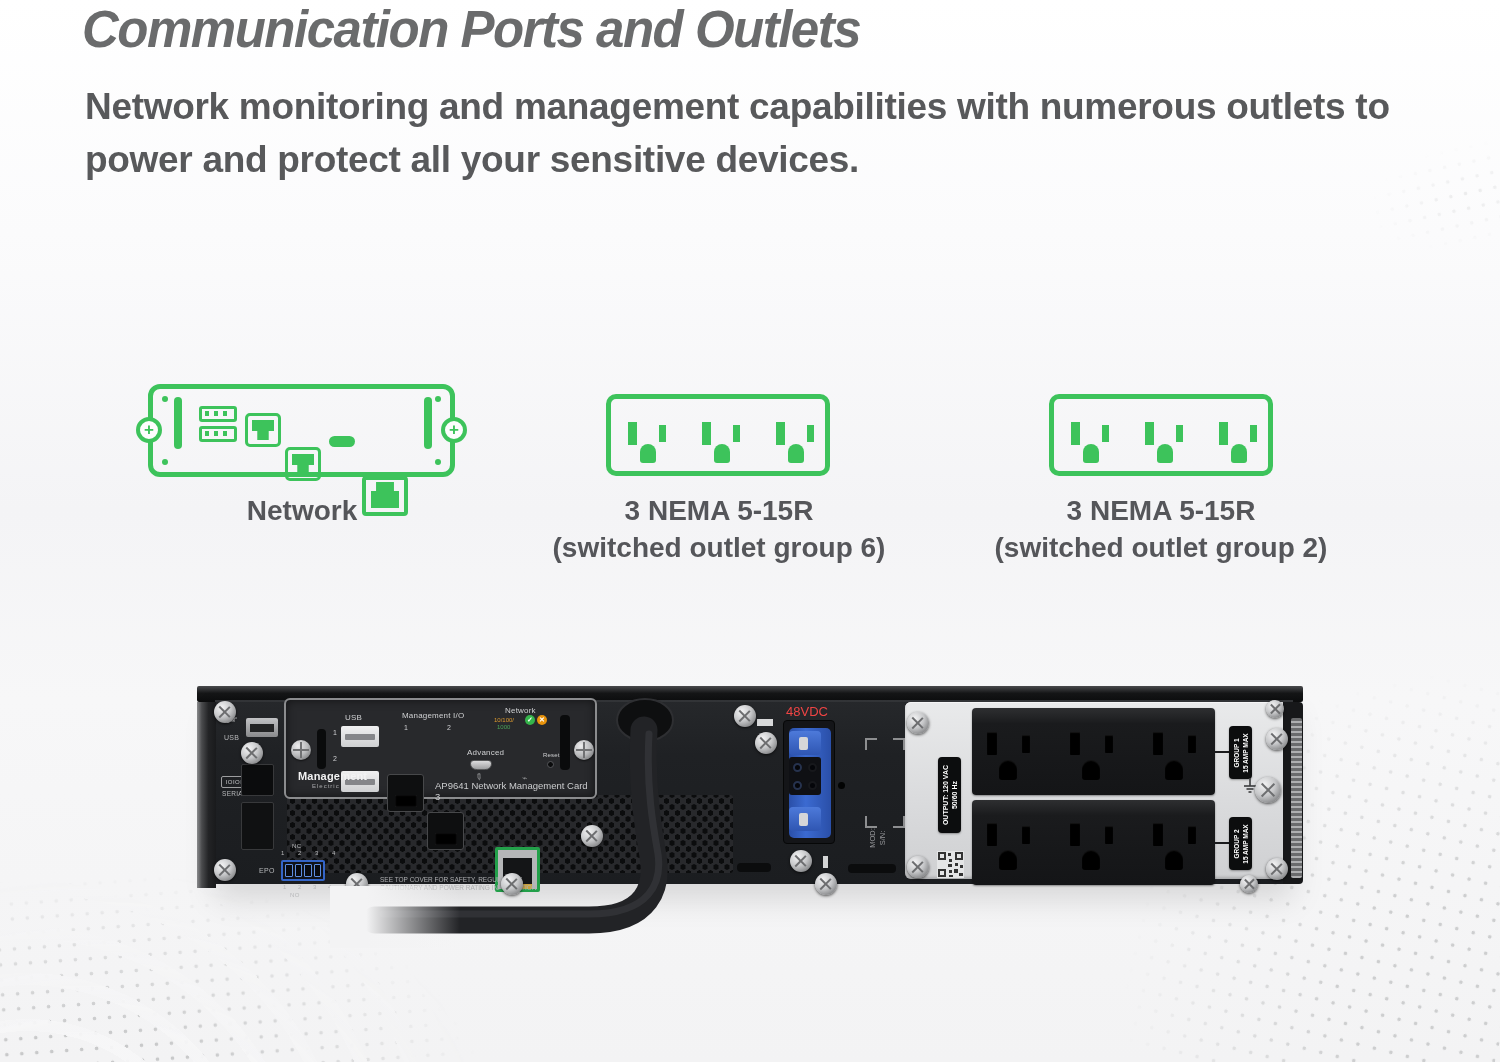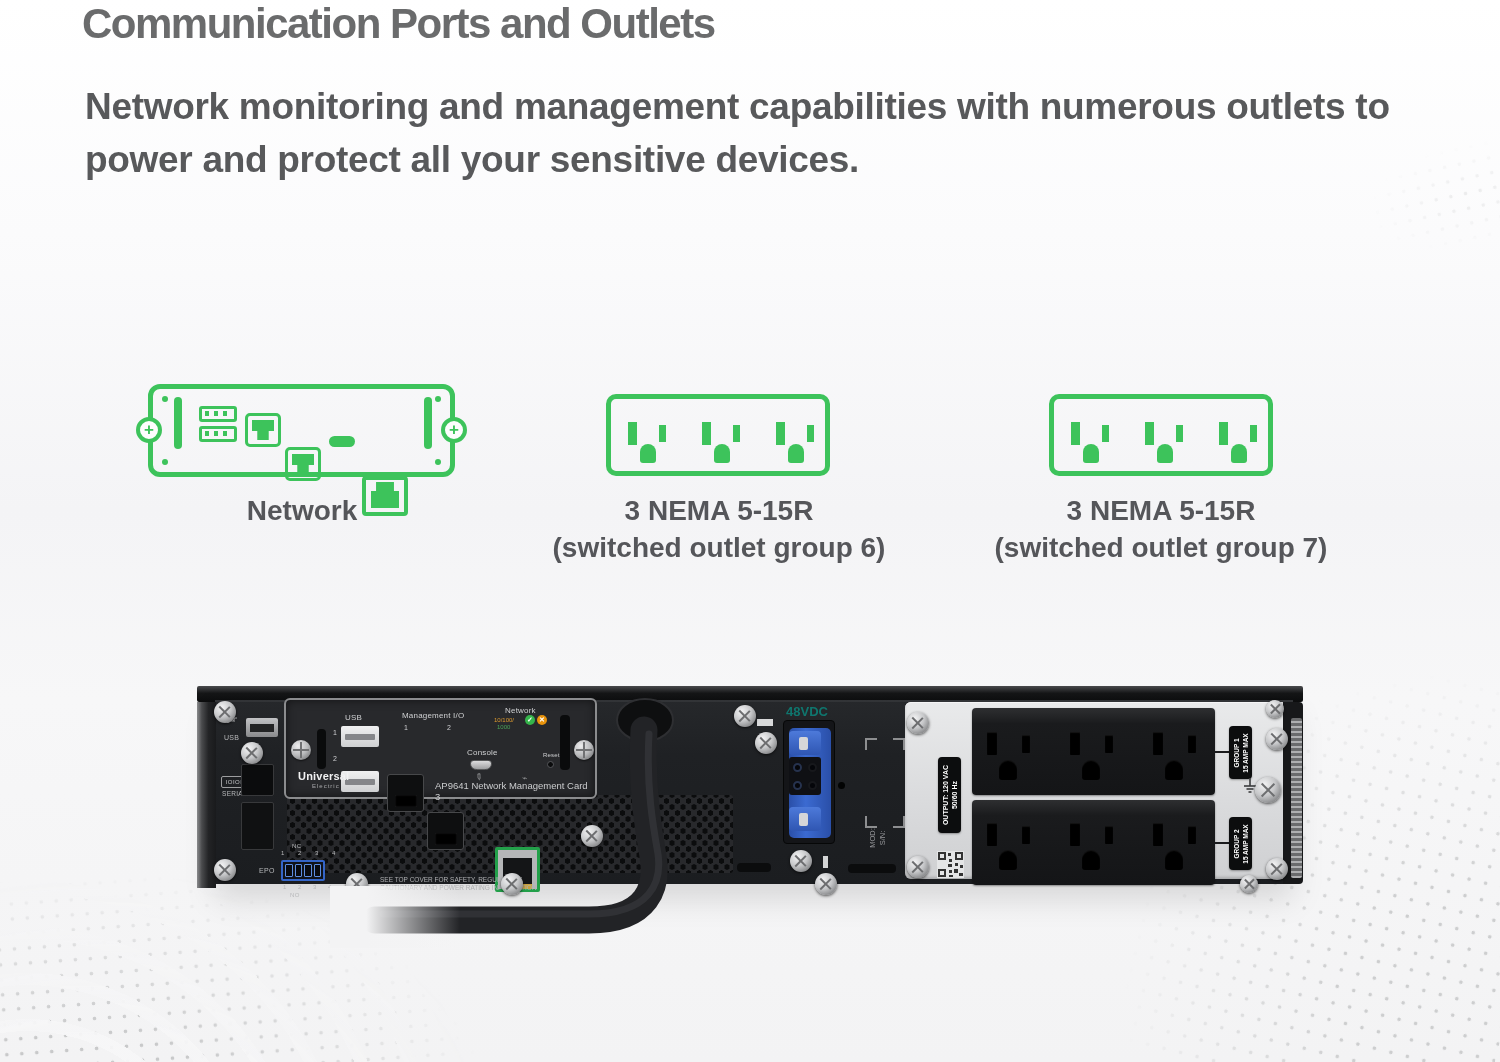--- a/index.html
+++ b/index.html
@@ -5,21 +5,21 @@
   * { margin:0; padding:0; box-sizing:border-box; }
   html,body { width:1500px; height:1062px; }
   body {
     position:relative; overflow:hidden;
     font-family:"Liberation Sans", sans-serif;
     background:linear-gradient(180deg,#ffffff 0%,#fbfbfc 22%,#f4f4f6 48%,#f7f7f8 66%,#f3f3f4 100%);
   }
   .abs { position:absolute; }
 
   
-  .title { left:82px; top:0px; font-size:42px; font-weight:bold; color:#6a6b6c; letter-spacing:-1.5px; }
+  .title { left:82px; top:0px; font-size:51px; font-weight:bold; color:#6a6b6c; letter-spacing:-1.5px;font-style:italic; }
   .subtitle { left:85px; top:80px; width:1390px; font-size:37px; font-weight:bold; color:#58595b; line-height:53px; letter-spacing:-0.3px; }
 
   
   .gicon { color:#3dc35b; }
   .nmc-icon { left:136px; top:383px; width:332px; height:96px; }
   .nmc-rect { left:12px; top:1px; width:307px; height:93px; border:5px solid #3dc35b; border-radius:12px; background:transparent; }
   .gscrew { width:26px; height:26px; border:4px solid #3dc35b; border-radius:50%; background:#fdfdfd;
             display:flex; align-items:center; justify-content:center; font-size:17px; font-weight:bold; color:#3dc35b; line-height:0; }
   .gdot { width:6px; height:6px; border-radius:50%; background:#3dc35b; }
   .gbar { width:8px; height:52px; border-radius:4px; background:#3dc35b; }
@@ -206,21 +206,21 @@
 
 <div class="abs feat-label" style="left:117px;width:370px;">
   <div>Network</div>
 </div>
 <div class="abs feat-label" style="left:529px;width:380px;">
   <div>3 NEMA 5-15R</div>
     <div>(switched outlet group 6)</div>
 </div>
 <div class="abs feat-label" style="left:971px;width:380px;">
   <div>3 NEMA 5-15R</div>
-    <div>(switched outlet group 7)</div>
+    <div>(switched outlet group 2)</div>
 </div>
 
 <div class="abs device">
   <div class="abs rail"></div>
   <div class="abs body"></div>
   <div class="abs left-ear"></div>
   <div class="abs vent"></div>
 
   <svg class="abs" style="left:29px;top:26px;" width="12" height="12" viewBox="0 0 12 12">
     <g stroke="#b0b1b3" stroke-width="1.2" fill="none">
@@ -259,45 +259,45 @@
     <div class="abs card-label" style="left:47px;top:55px;font-size:7px;">2</div>
     <div class="abs usb-port-w" style="left:55px;top:26px;"></div>
     <div class="abs usb-port-w" style="left:55px;top:50px;"></div>
 
     <div class="abs card-label" style="left:116px;top:11px;">Management I/O</div>
     <div class="abs card-label" style="left:118px;top:24px;font-size:7px;">1</div>
     <div class="abs card-label" style="left:161px;top:24px;font-size:7px;">2</div>
     <div class="abs io-port" style="left:101px;top:32px;"></div>
     <div class="abs io-port" style="left:141px;top:32px;"></div>
 
-    <div class="abs card-label" style="left:181px;top:48px;">Console</div>
+    <div class="abs card-label" style="left:181px;top:48px;">Advanced</div>
     <div class="abs micro-usb" style="left:184px;top:60px;"></div>
     <div class="abs" style="left:189px;top:72px;font-size:9px;color:#9a9b9d;transform:rotate(40deg);">✎</div>
 
     <div class="abs card-label" style="left:219px;top:6px;">Network</div>
     <div class="abs" style="left:208px;top:17px;font-size:6px;color:#dd9a2f;">10/100/</div>
     <div class="abs" style="left:211px;top:24px;font-size:6px;color:#49a257;">1000</div>
     <div class="abs stat-dot" style="left:239px;top:15px;background:#35b54b;">✓</div>
     <div class="abs stat-dot" style="left:251px;top:15px;background:#e8930c;">✕</div>
     <div class="abs net-port" style="left:209px;top:29px;"></div>
     <div class="abs card-label" style="left:257px;top:52px;font-size:6px;">Reset</div>
     <div class="abs" style="left:261px;top:61px;width:7px;height:7px;border-radius:50%;background:#0a0b0c;border:1px solid #55565a;"></div>
     <div class="abs" style="left:236px;top:73px;font-size:9px;color:#8e8f91;">⌁</div>
 
-    <div class="abs" style="left:12px;top:70px;color:#f2f2f3;font-size:11px;font-weight:bold;letter-spacing:.2px;">Universal</div>
+    <div class="abs" style="left:12px;top:70px;color:#f2f2f3;font-size:11px;font-weight:bold;letter-spacing:.2px;">Management</div>
     <div class="abs" style="left:26px;top:83px;color:#a9aaac;font-size:6px;letter-spacing:1px;">Electric</div>
     <div class="abs" style="left:149px;top:80px;color:#cbccce;font-size:9.5px;">AP9641 Network Management Card 3</div>
   </div>
 
   <div class="abs" style="left:183px;top:190px;font-size:6.5px;line-height:8px;color:#aeafb1;">
     <div>SEE TOP COVER FOR SAFETY, REGULATORY,</div>
       <div>CAUTIONARY AND POWER RATING INFORMATION</div>
   </div>
 
-  <div class="abs" style="left:589px;top:18px;color:#0f766e;font-size:13px;font-weight:bold;">48VDC</div>
+  <div class="abs" style="left:589px;top:18px;color:#ef4444;font-size:13px;font-weight:normal;">48VDC</div>
   <div class="abs" style="left:560px;top:33px;width:16px;height:7px;background:#d8d9da;"></div>
   <div class="abs dc-recess" style="left:586px;top:34px;">
     <div class="dc-conn"></div>
     <div class="dc-clip" style="top:10px;"></div>
     <div class="dc-clip" style="top:86px;"></div>
     <div class="dc-center"></div>
     <div class="dc-hole" style="left:9px;top:42px;"></div>
     <div class="dc-hole" style="left:24px;top:42px;border-color:#17181c;"></div>
     <div class="dc-hole" style="left:9px;top:60px;"></div>
     <div class="dc-hole" style="left:24px;top:60px;border-color:#17181c;"></div>

